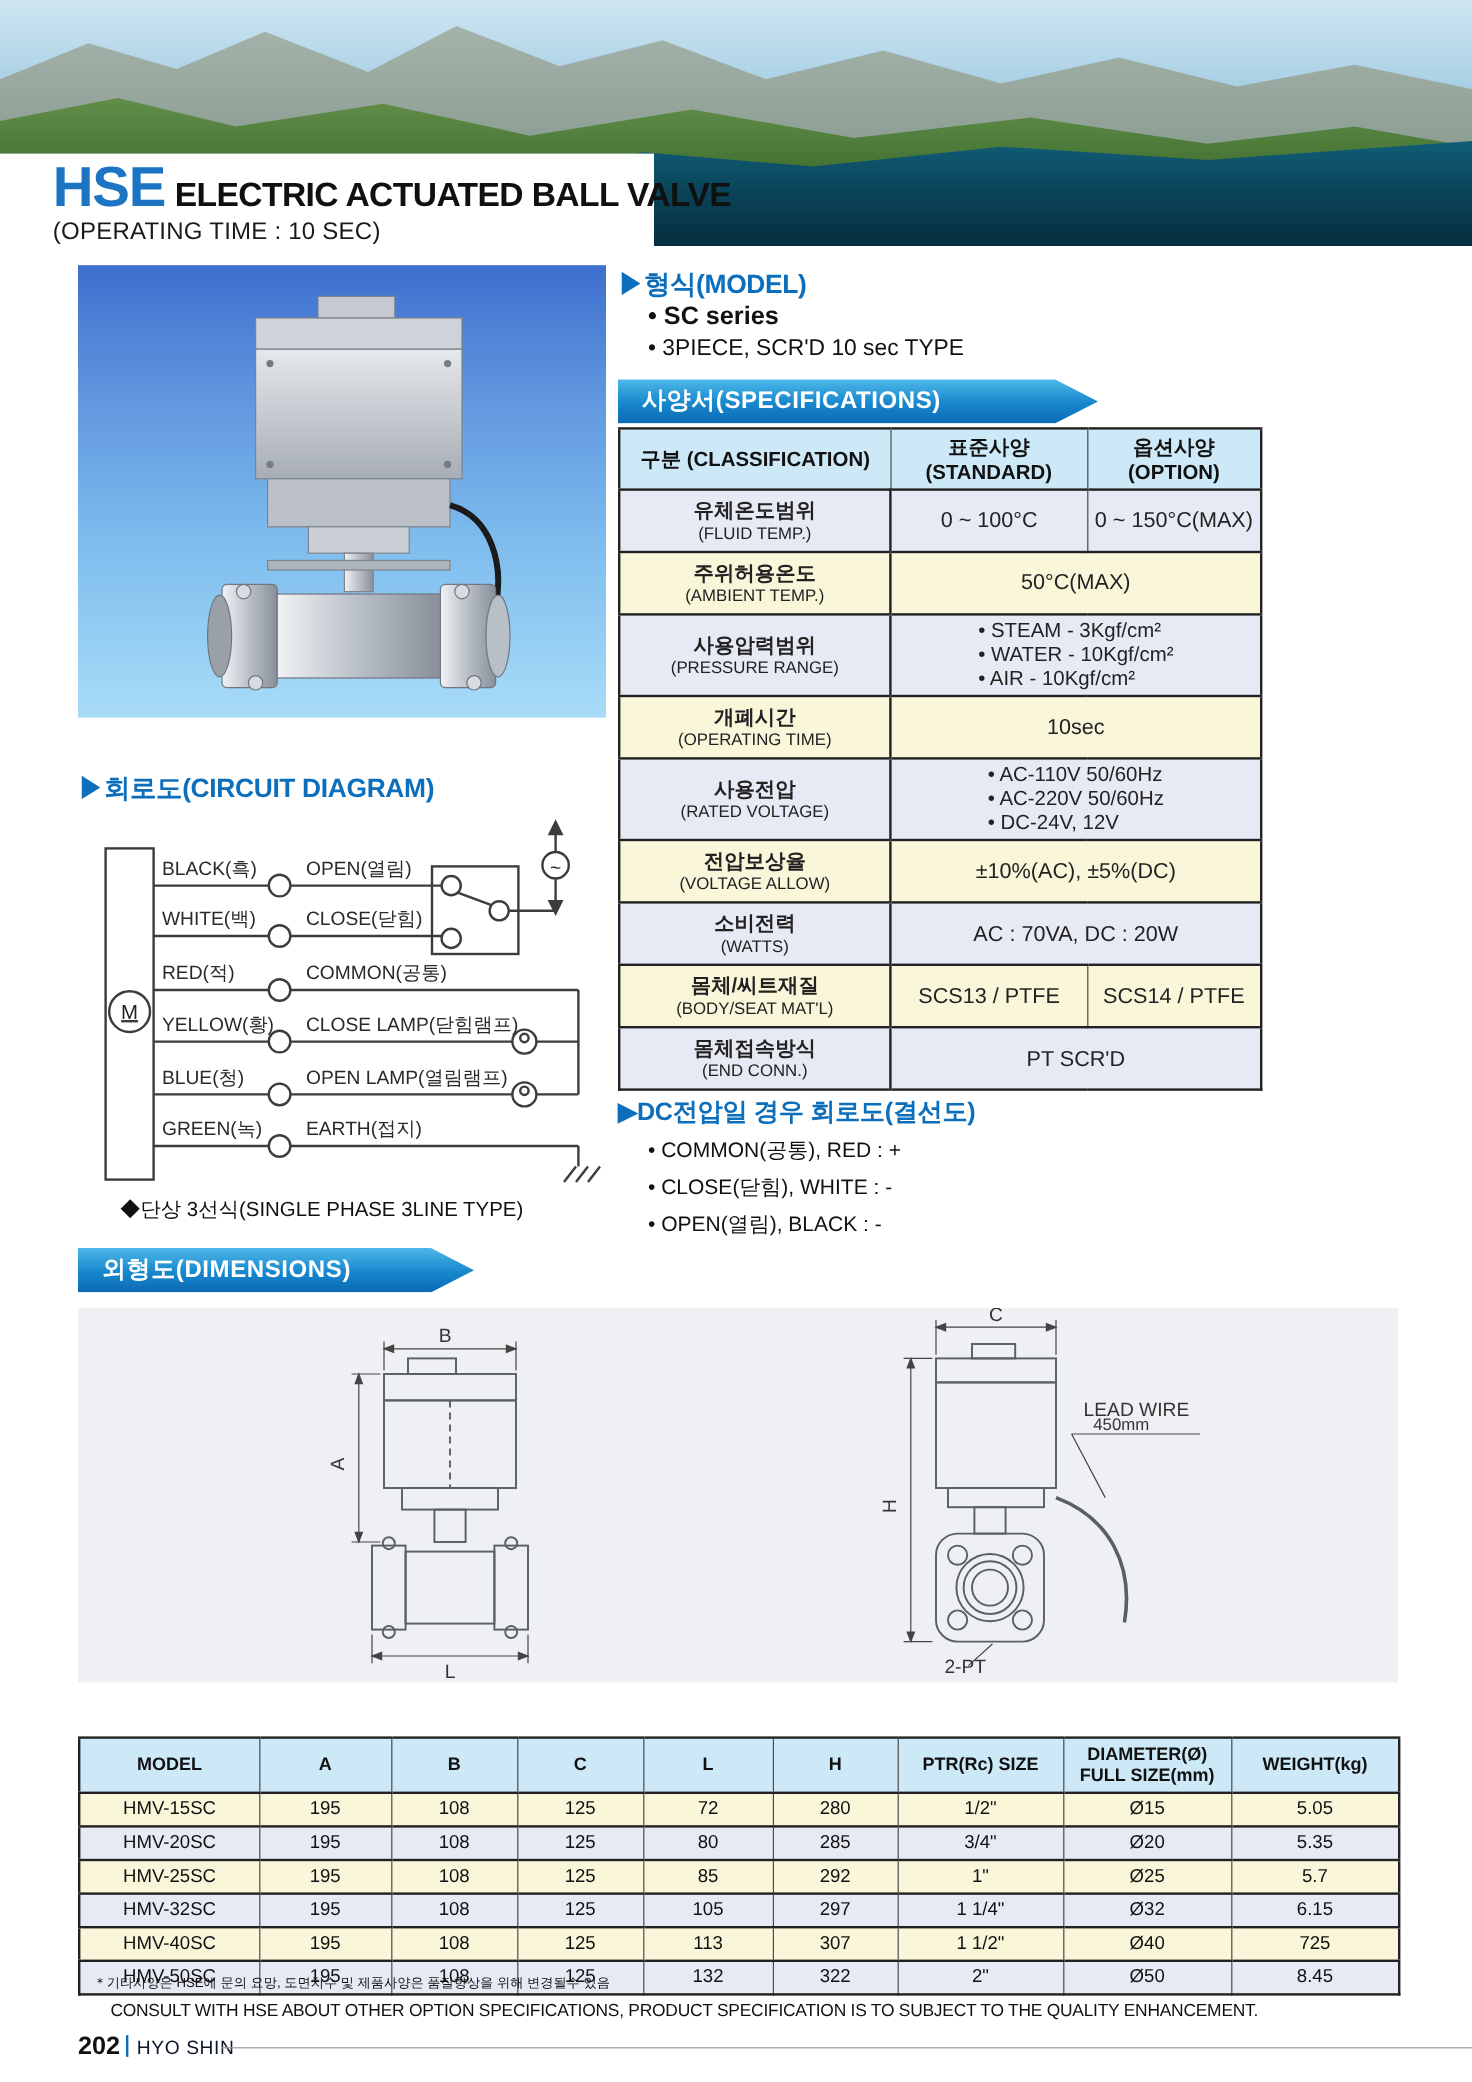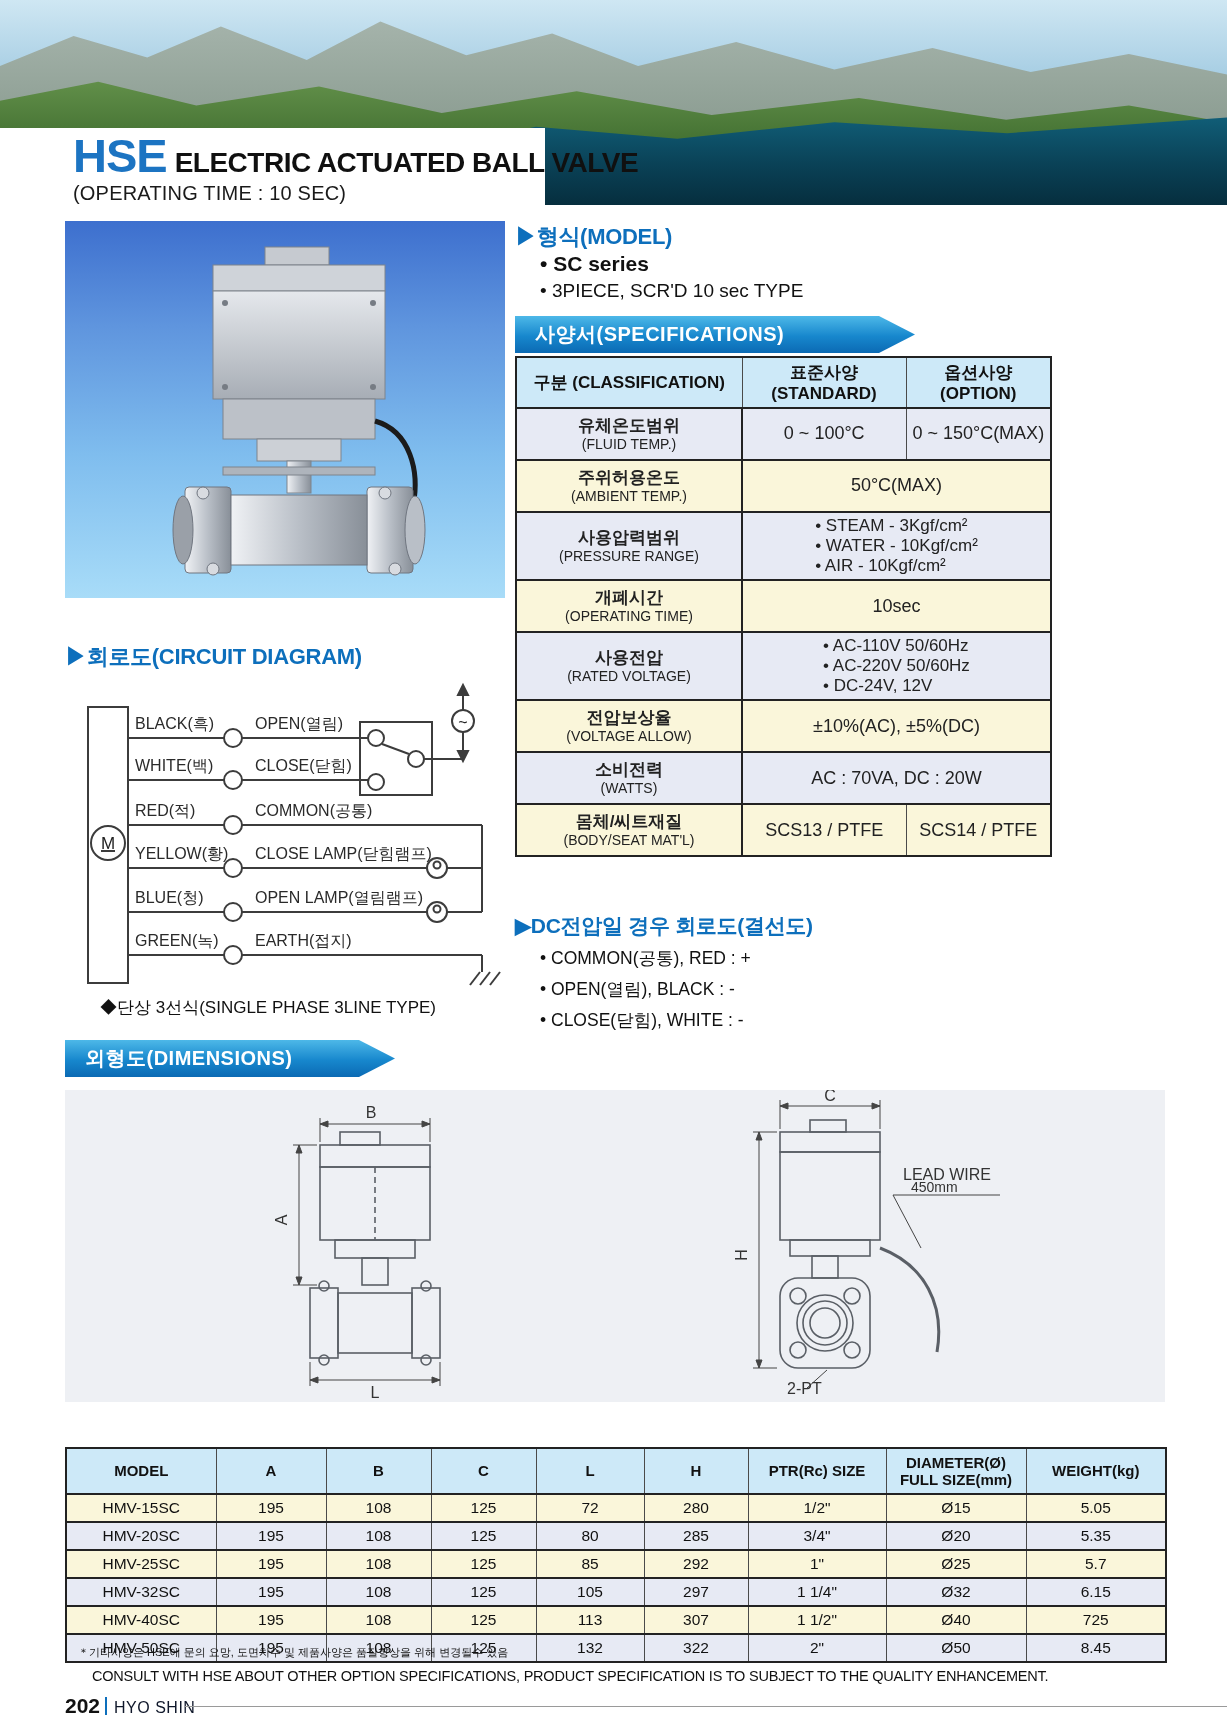--- a/index.html
+++ b/index.html
@@ -9,21 +9,21 @@
   .photo{position:absolute;left:0;top:0;width:1227px;height:205px;overflow:hidden;
          background:linear-gradient(180deg,#cfe7f3 0%,#a9cfe4 35%,#8fc0da 60%,#7ab2d0 100%);}
   .mtn{position:absolute;left:0;top:0;width:100%;height:120px;background:linear-gradient(180deg,#aab8b0,#8d9e93);
        clip-path:polygon(0 55%,6% 30%,12% 48%,18% 22%,25% 50%,31% 18%,38% 46%,45% 28%,52% 55%,60% 35%,68% 58%,76% 40%,84% 60%,92% 45%,100% 62%,100% 100%,0 100%);}
   .hills{position:absolute;left:0;top:58px;width:100%;height:95px;background:linear-gradient(180deg,#6d9a52,#3e6c2e);
        clip-path:polygon(0 45%,8% 25%,16% 50%,26% 30%,36% 58%,47% 35%,58% 60%,70% 42%,82% 65%,92% 50%,100% 68%,100% 100%,0 100%);}
   .lake{position:absolute;right:0;bottom:0;width:64%;height:92px;background:linear-gradient(180deg,#11607a 0%,#0a4257 55%,#062e3e 100%);
        clip-path:polygon(0 35%,12% 15%,30% 28%,50% 10%,72% 22%,100% 5%,100% 100%,0 100%);}
   .meadow{position:absolute;left:0;bottom:0;width:46%;height:68px;background:linear-gradient(180deg,#4b7c36,#2f5c23);
        clip-path:polygon(0 20%,25% 40%,55% 15%,80% 45%,100% 30%,100% 100%,0 100%);}
-  .title-block{position:absolute;left:0;top:128px;width:545px;height:77px;background:#ffffff;padding-left:73px;box-sizing:border-box;}
+  .title-block{position:absolute;left:0;top:128px;width:545px;height:77px;background:#ffffff;padding-left:44px;box-sizing:border-box;}
   .title-line{white-space:nowrap;line-height:1;margin-top:4px;}
   .hse{font-size:47px;font-weight:bold;color:#1c74c2;letter-spacing:-1px;vertical-align:baseline;}
   .title-main{font-size:28px;font-weight:bold;color:#101010;letter-spacing:-0.5px;margin-left:8px;}
   .subtitle{font-size:20px;color:#1a1a1a;margin-top:3px;letter-spacing:0.2px;}
   
   .blue-head{position:absolute;font-size:22px;font-weight:bold;color:#0d6fbc;letter-spacing:-0.3px;}
   
   .banner{position:absolute;height:37px;color:#fff;font-weight:bold;font-size:20px;line-height:37px;
           padding-left:20px;box-sizing:border-box;letter-spacing:0.5px;
           background:linear-gradient(180deg,#4db8e8 0%,#1787cd 55%,#0b6ab4 100%);
@@ -201,20 +201,27 @@
           <td class="spec-val" colspan="2"><div class="vlines"><div>AC : 70VA, DC : 20W</div></div></td>
         </tr>
         <tr class="cream">
           <td class="spec-label">
             <div class="ko">몸체/씨트재질</div>
             <div class="en">(BODY/SEAT MAT'L)</div>
           </td>
           <td class="spec-val"><div class="vlines"><div>SCS13 / PTFE</div></div></td>
           <td class="spec-val"><div class="vlines"><div>SCS14 / PTFE</div></div></td>
         </tr>
+        <tr class="lav">
+          <td class="spec-label">
+            <div class="ko">몸체접속방식</div>
+            <div class="en">(END CONN.)</div>
+          </td>
+          <td class="spec-val" colspan="2"><div class="vlines"><div>PT SCR'D</div></div></td>
+        </tr>
       </tbody>
   </table>
 
   <div class="blue-head" style="left:65px;top:642px;">▶회로도(CIRCUIT DIAGRAM)</div>
   <svg style="position:absolute;left:65px;top:645px;" width="445" height="350" viewBox="0 0 445 350">
     <g stroke="#3c3c3c" stroke-width="2" fill="none">
       <rect x="23" y="62" width="40" height="276"></rect>
       <circle cx="43" cy="198" r="17" fill="#ffffff"></circle>
       <line x1="36" y1="206" x2="50" y2="206"></line>
 
@@ -279,22 +286,22 @@
       <text x="190" y="258">OPEN LAMP(열림램프)</text>
       <text x="70" y="301">GREEN(녹)</text>
       <text x="190" y="301">EARTH(접지)</text>
     </g>
   </svg>
   <div class="circuit-note">◆단상 3선식(SINGLE PHASE 3LINE TYPE)</div>
 
   <div class="blue-head" style="left:515px;top:912px;font-size:21px;">▶DC전압일 경우 회로도(결선도)</div>
   <div class="dc-items">
       <div>• COMMON(공통), RED : +</div>
+      <div>• CLOSE(닫힘), WHITE : -</div>
       <div>• OPEN(열림), BLACK : -</div>
-      <div>• CLOSE(닫힘), WHITE : -</div>
     </div>
 
   <div class="banner" style="left:65px;top:1040px;width:330px;">외형도(DIMENSIONS)</div>
 
   <div class="dims-box">
     <svg width="1100" height="312" viewBox="0 0 1100 312">
       <g stroke="#5a5f66" stroke-width="1.6" fill="none">
 
         <rect x="275" y="42" width="40" height="13"></rect>
         <rect x="255" y="55" width="110" height="22"></rect>

